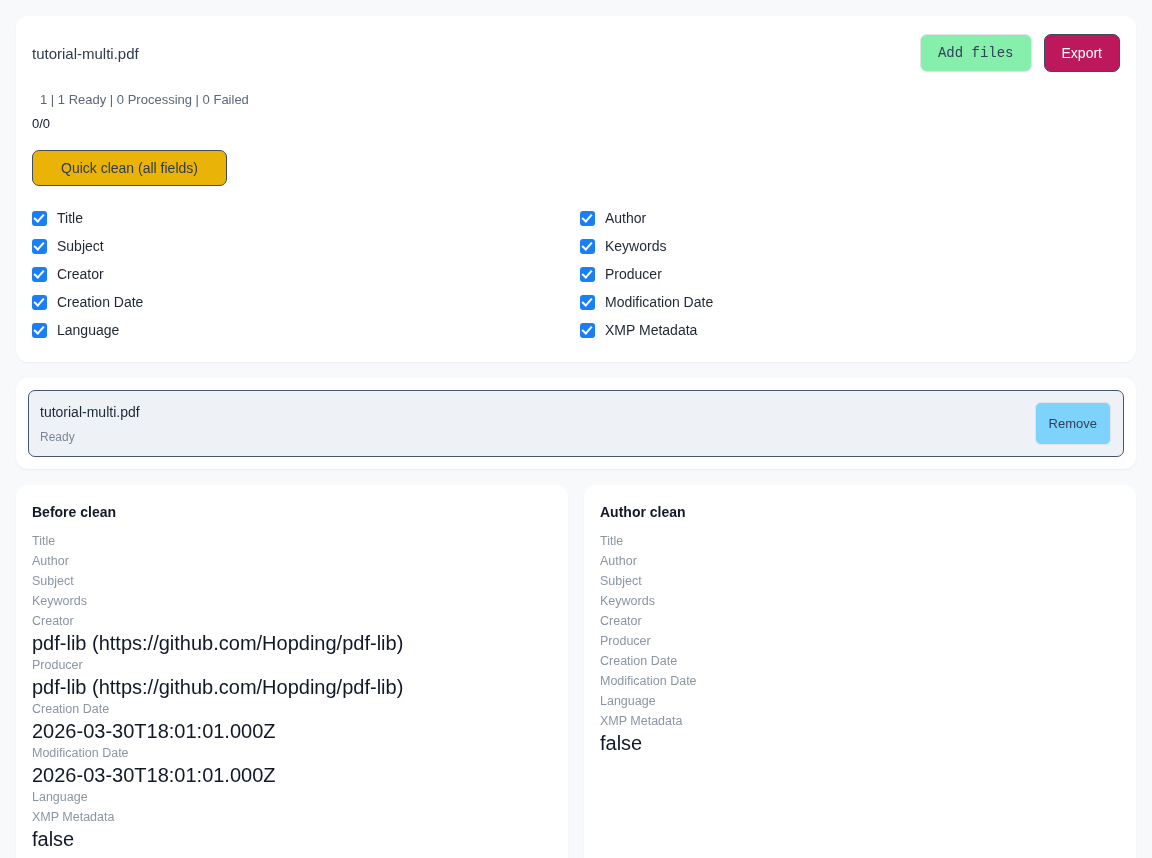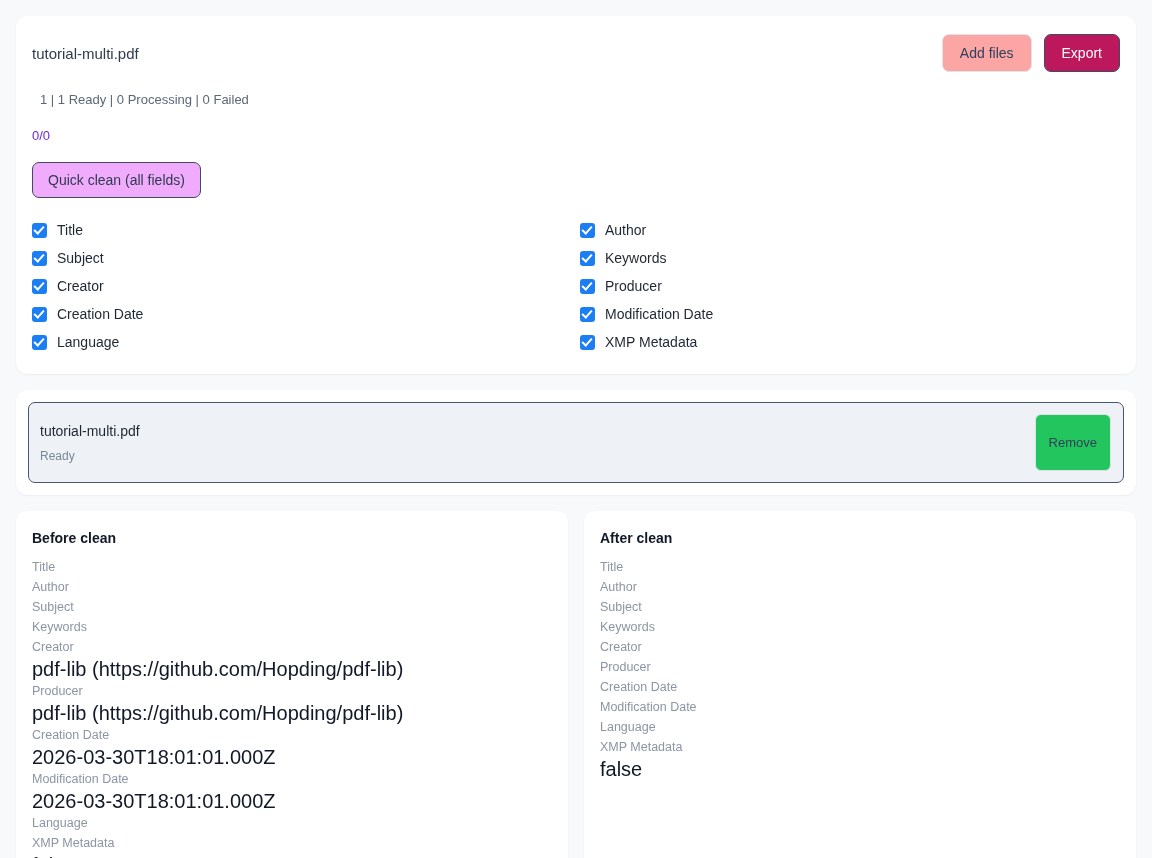--- a/index.html
+++ b/index.html
@@ -40,52 +40,53 @@
   .btn {
     font-family: "Liberation Sans", sans-serif;
     font-size: 14px;
     border-radius: 7px;
     padding: 9px 17px;
     cursor: pointer;
     line-height: 18px;
     white-space: nowrap;
   }
   .btn-secondary {
-    background: #fca5a5;
+    background: #86efac;
     border: 1px solid #dfe3e8;
     color: #31415a;
+    font-family: Liberation Mono, monospace;
   }
   .btn-primary {
     background: #be185d;
     border: 1px solid #3e4c63;
     color: #ffffff;
   }
   .status-line {
     font-size: 13px;
     color: #5b6777;
     margin-top: 20px;
     line-height: 16px;
     margin-left: 8px;
   }
   .progress-line {
     font-size: 13px;
-    color: #6d28d9;
-    margin-top: 20px;
+    color: #0f172a;
+    margin-top: 8px;
     line-height: 16px;
   }
   .mode-tabs {
     display: flex;
     gap: 10px;
     margin-top: 18px;
   }
   .tab {
     font-size: 14px;
-    padding: 8px 15px;
+    padding: 8px 28px;
     border-radius: 7px;
-    background: #f0abfc;
+    background: #eab308;
     cursor: pointer;
     line-height: 18px;
     color: #31415a;
     border: 1px solid #e3e6ea;
   }
   .tab.active {
     border: 1px solid #3e4c63;
     color: #2f3b4d;
   }
 
@@ -141,26 +142,26 @@
     color: #1f2733;
     line-height: 18px;
   }
   .file-status {
     font-size: 12px;
     color: #7b8797;
     line-height: 16px;
     margin-top: 8px;
   }
   .btn-remove {
-    background: #22c55e;
+    background: #7dd3fc;
     border: 1px solid #dfe3e8;
     color: #31415a;
     font-size: 13px;
     border-radius: 6px;
-    padding: 19px 13px;
+    padding: 12px 13px;
     cursor: pointer;
     line-height: 17px;
   }
 
   
   .compare {
     display: flex;
     gap: 16px;
     flex: 1 1 auto;
   }
@@ -298,21 +299,21 @@
       <div class="meta-label">Modification Date</div>
       <div class="meta-value">2026-03-30T18:01:01.000Z</div>
 
       <div class="meta-label">Language</div>
 
       <div class="meta-label">XMP Metadata</div>
       <div class="meta-value">false</div>
     </div>
 
     <div class="panel">
-      <div class="panel-title">After clean</div>
+      <div class="panel-title">Author clean</div>
 
       <div class="meta-label">Title</div>
       <div class="meta-label">Author</div>
       <div class="meta-label">Subject</div>
       <div class="meta-label">Keywords</div>
       <div class="meta-label">Creator</div>
       <div class="meta-label">Producer</div>
       <div class="meta-label">Creation Date</div>
       <div class="meta-label">Modification Date</div>
       <div class="meta-label">Language</div>

